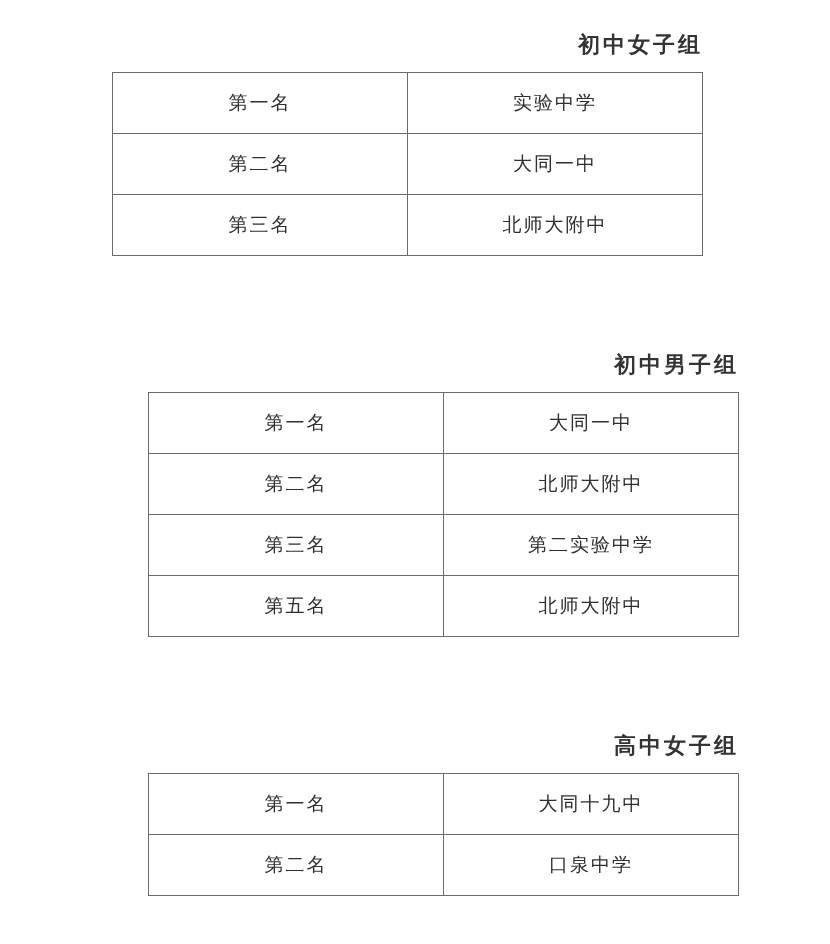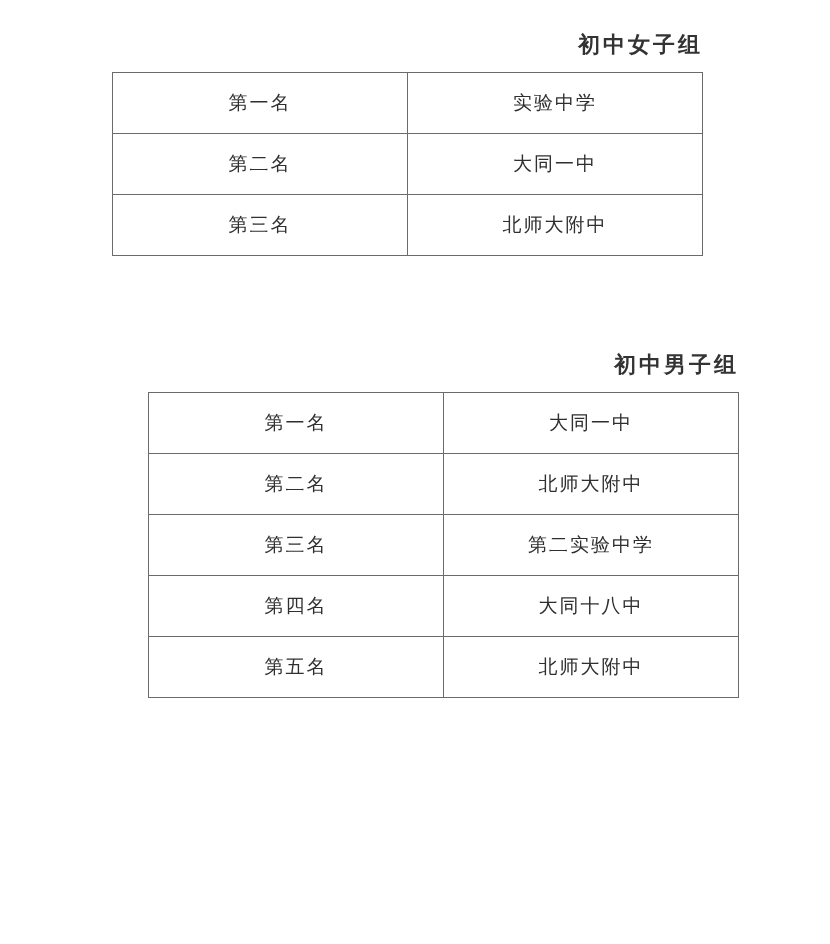--- a/index.html
+++ b/index.html
@@ -86,25 +86,36 @@
         </tr>
         <tr>
           <td>第二名</td>
           <td>北师大附中</td>
         </tr>
         <tr>
           <td>第三名</td>
           <td>第二实验中学</td>
         </tr>
         <tr>
-          <td>第四名</td>
-          <td>大同十八中</td>
-        </tr>
-        <tr>
           <td>第五名</td>
           <td>北师大附中</td>
         </tr>
       </tbody>
     </table>
   </section>
 
+  <section class="result-section">
+    <h2 class="section-title">高中女子组</h2>
+    <table class="results-table">
+      <tbody>
+        <tr>
+          <td>第一名</td>
+          <td>大同十九中</td>
+        </tr>
+        <tr>
+          <td>第二名</td>
+          <td>口泉中学</td>
+        </tr>
+      </tbody>
+    </table>
+  </section>
 
 </div>
 
 </body></html>

